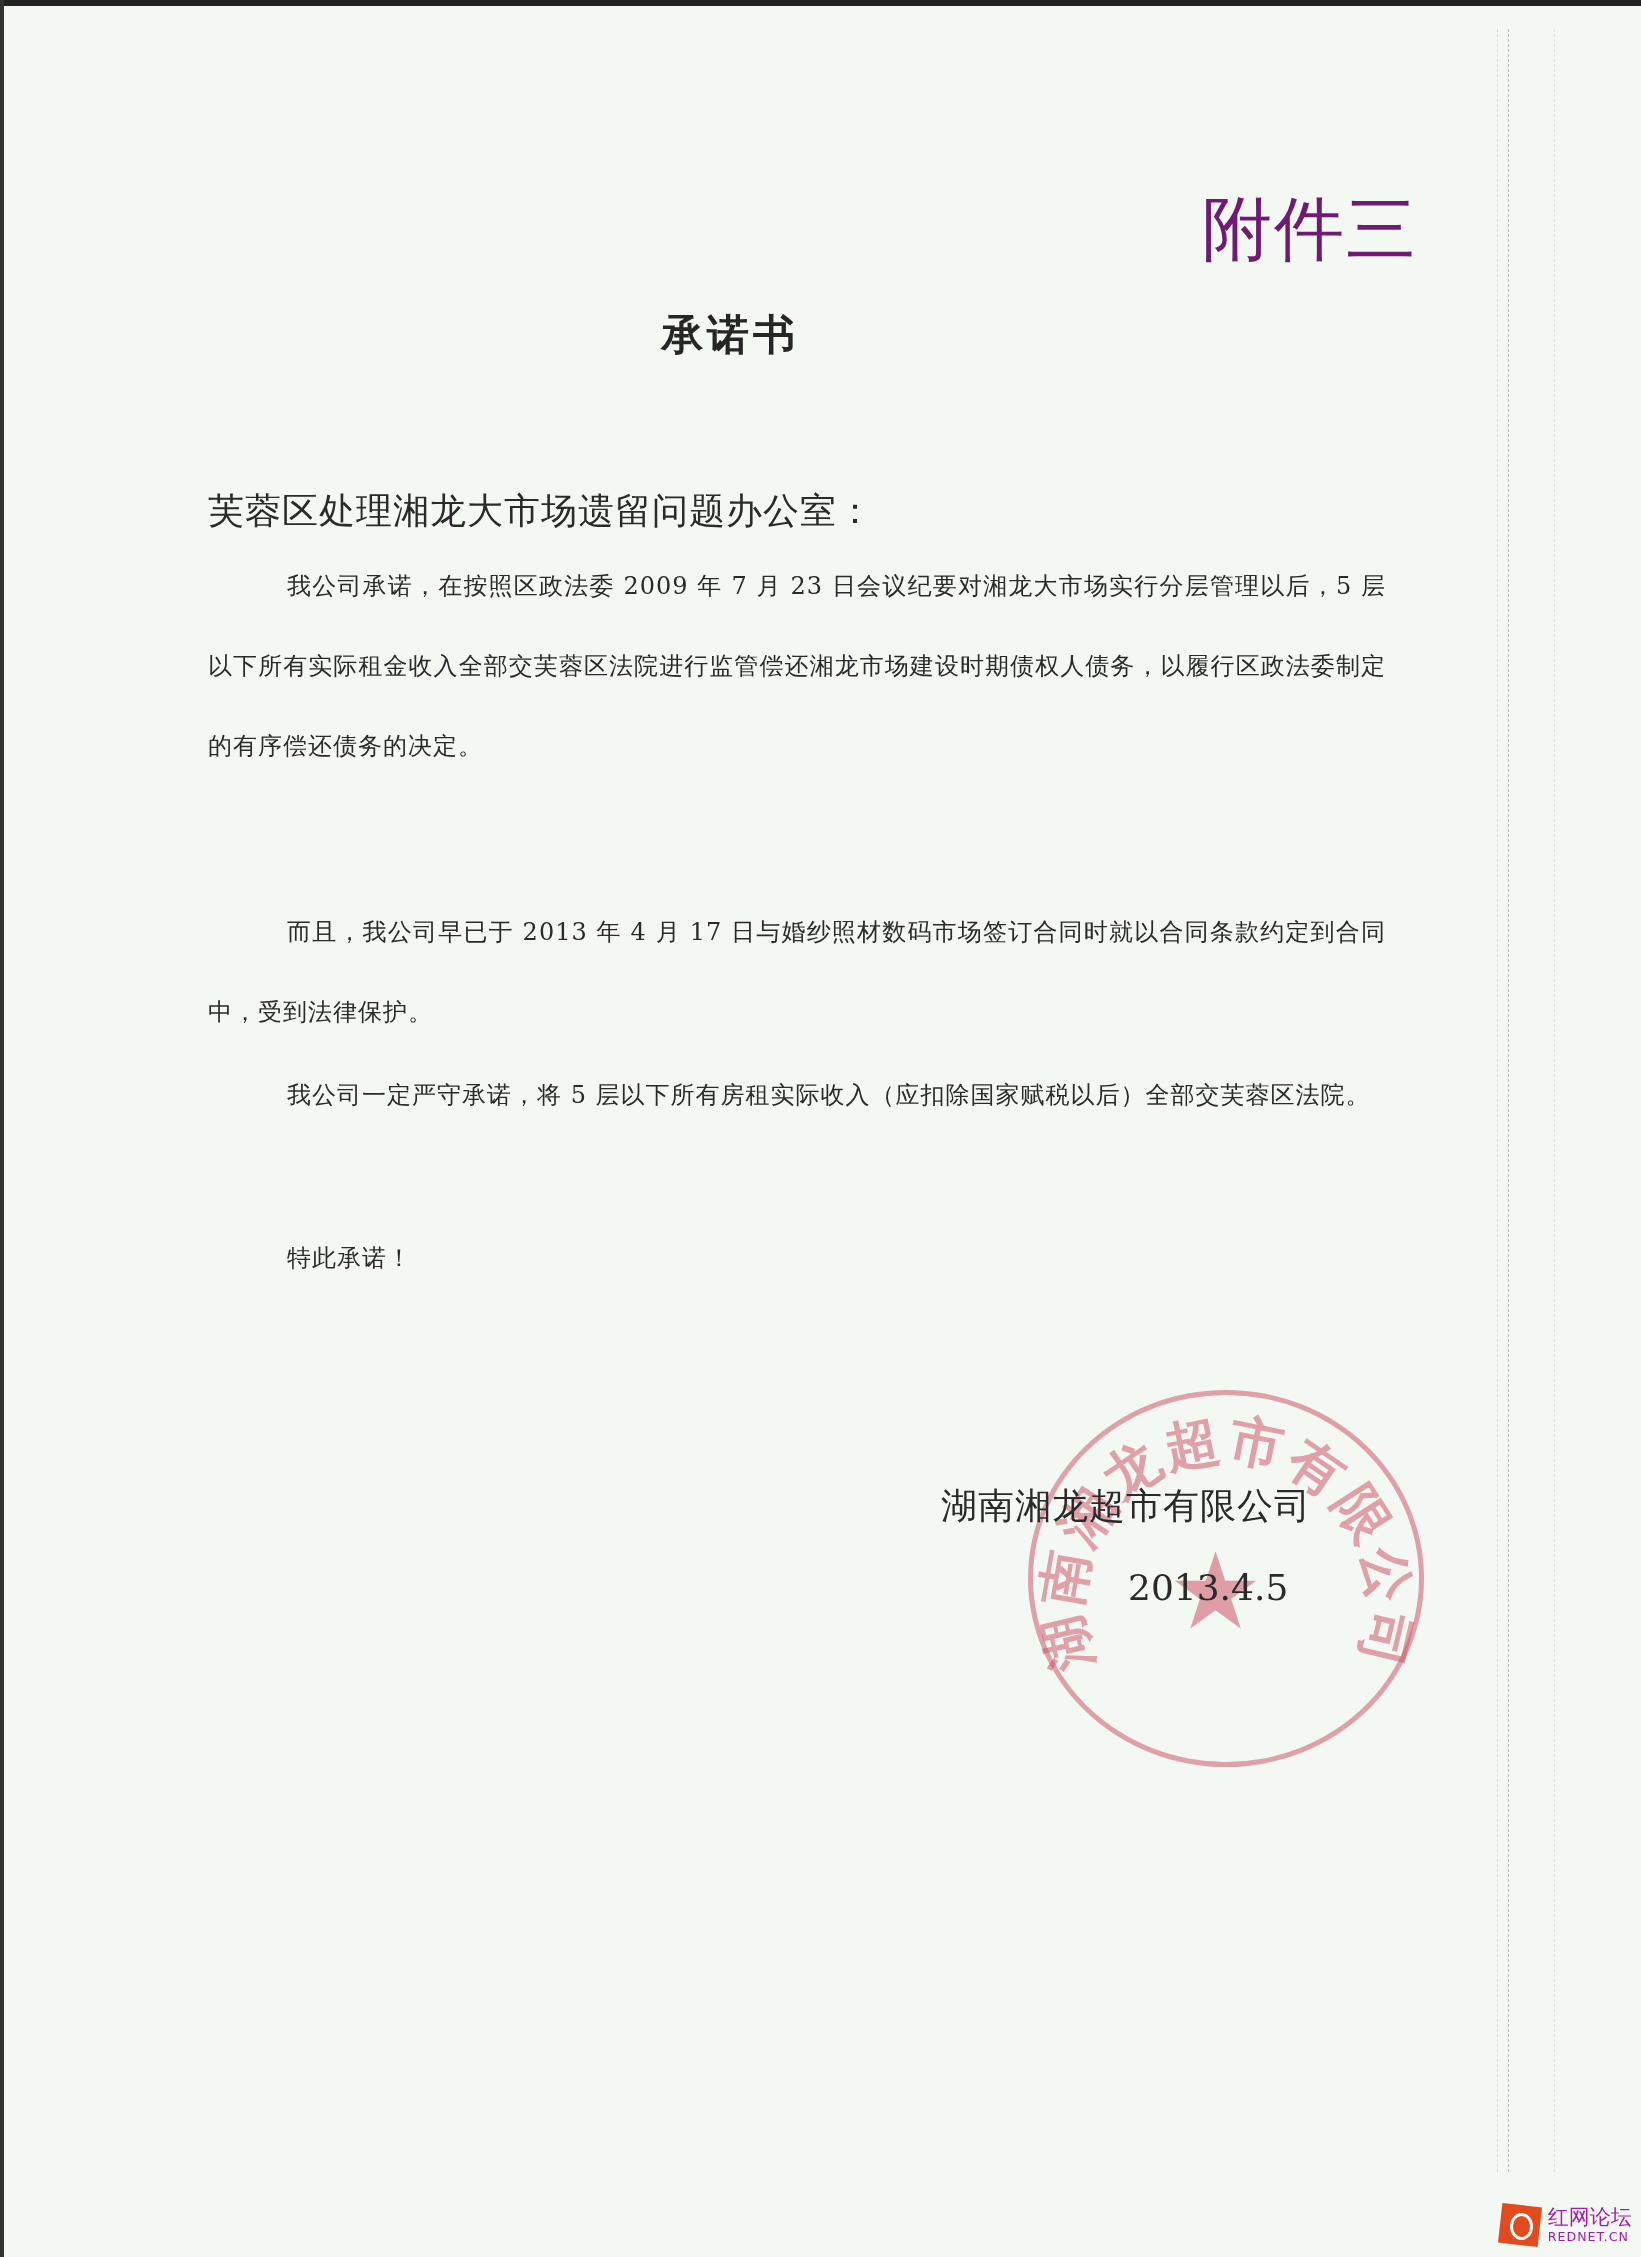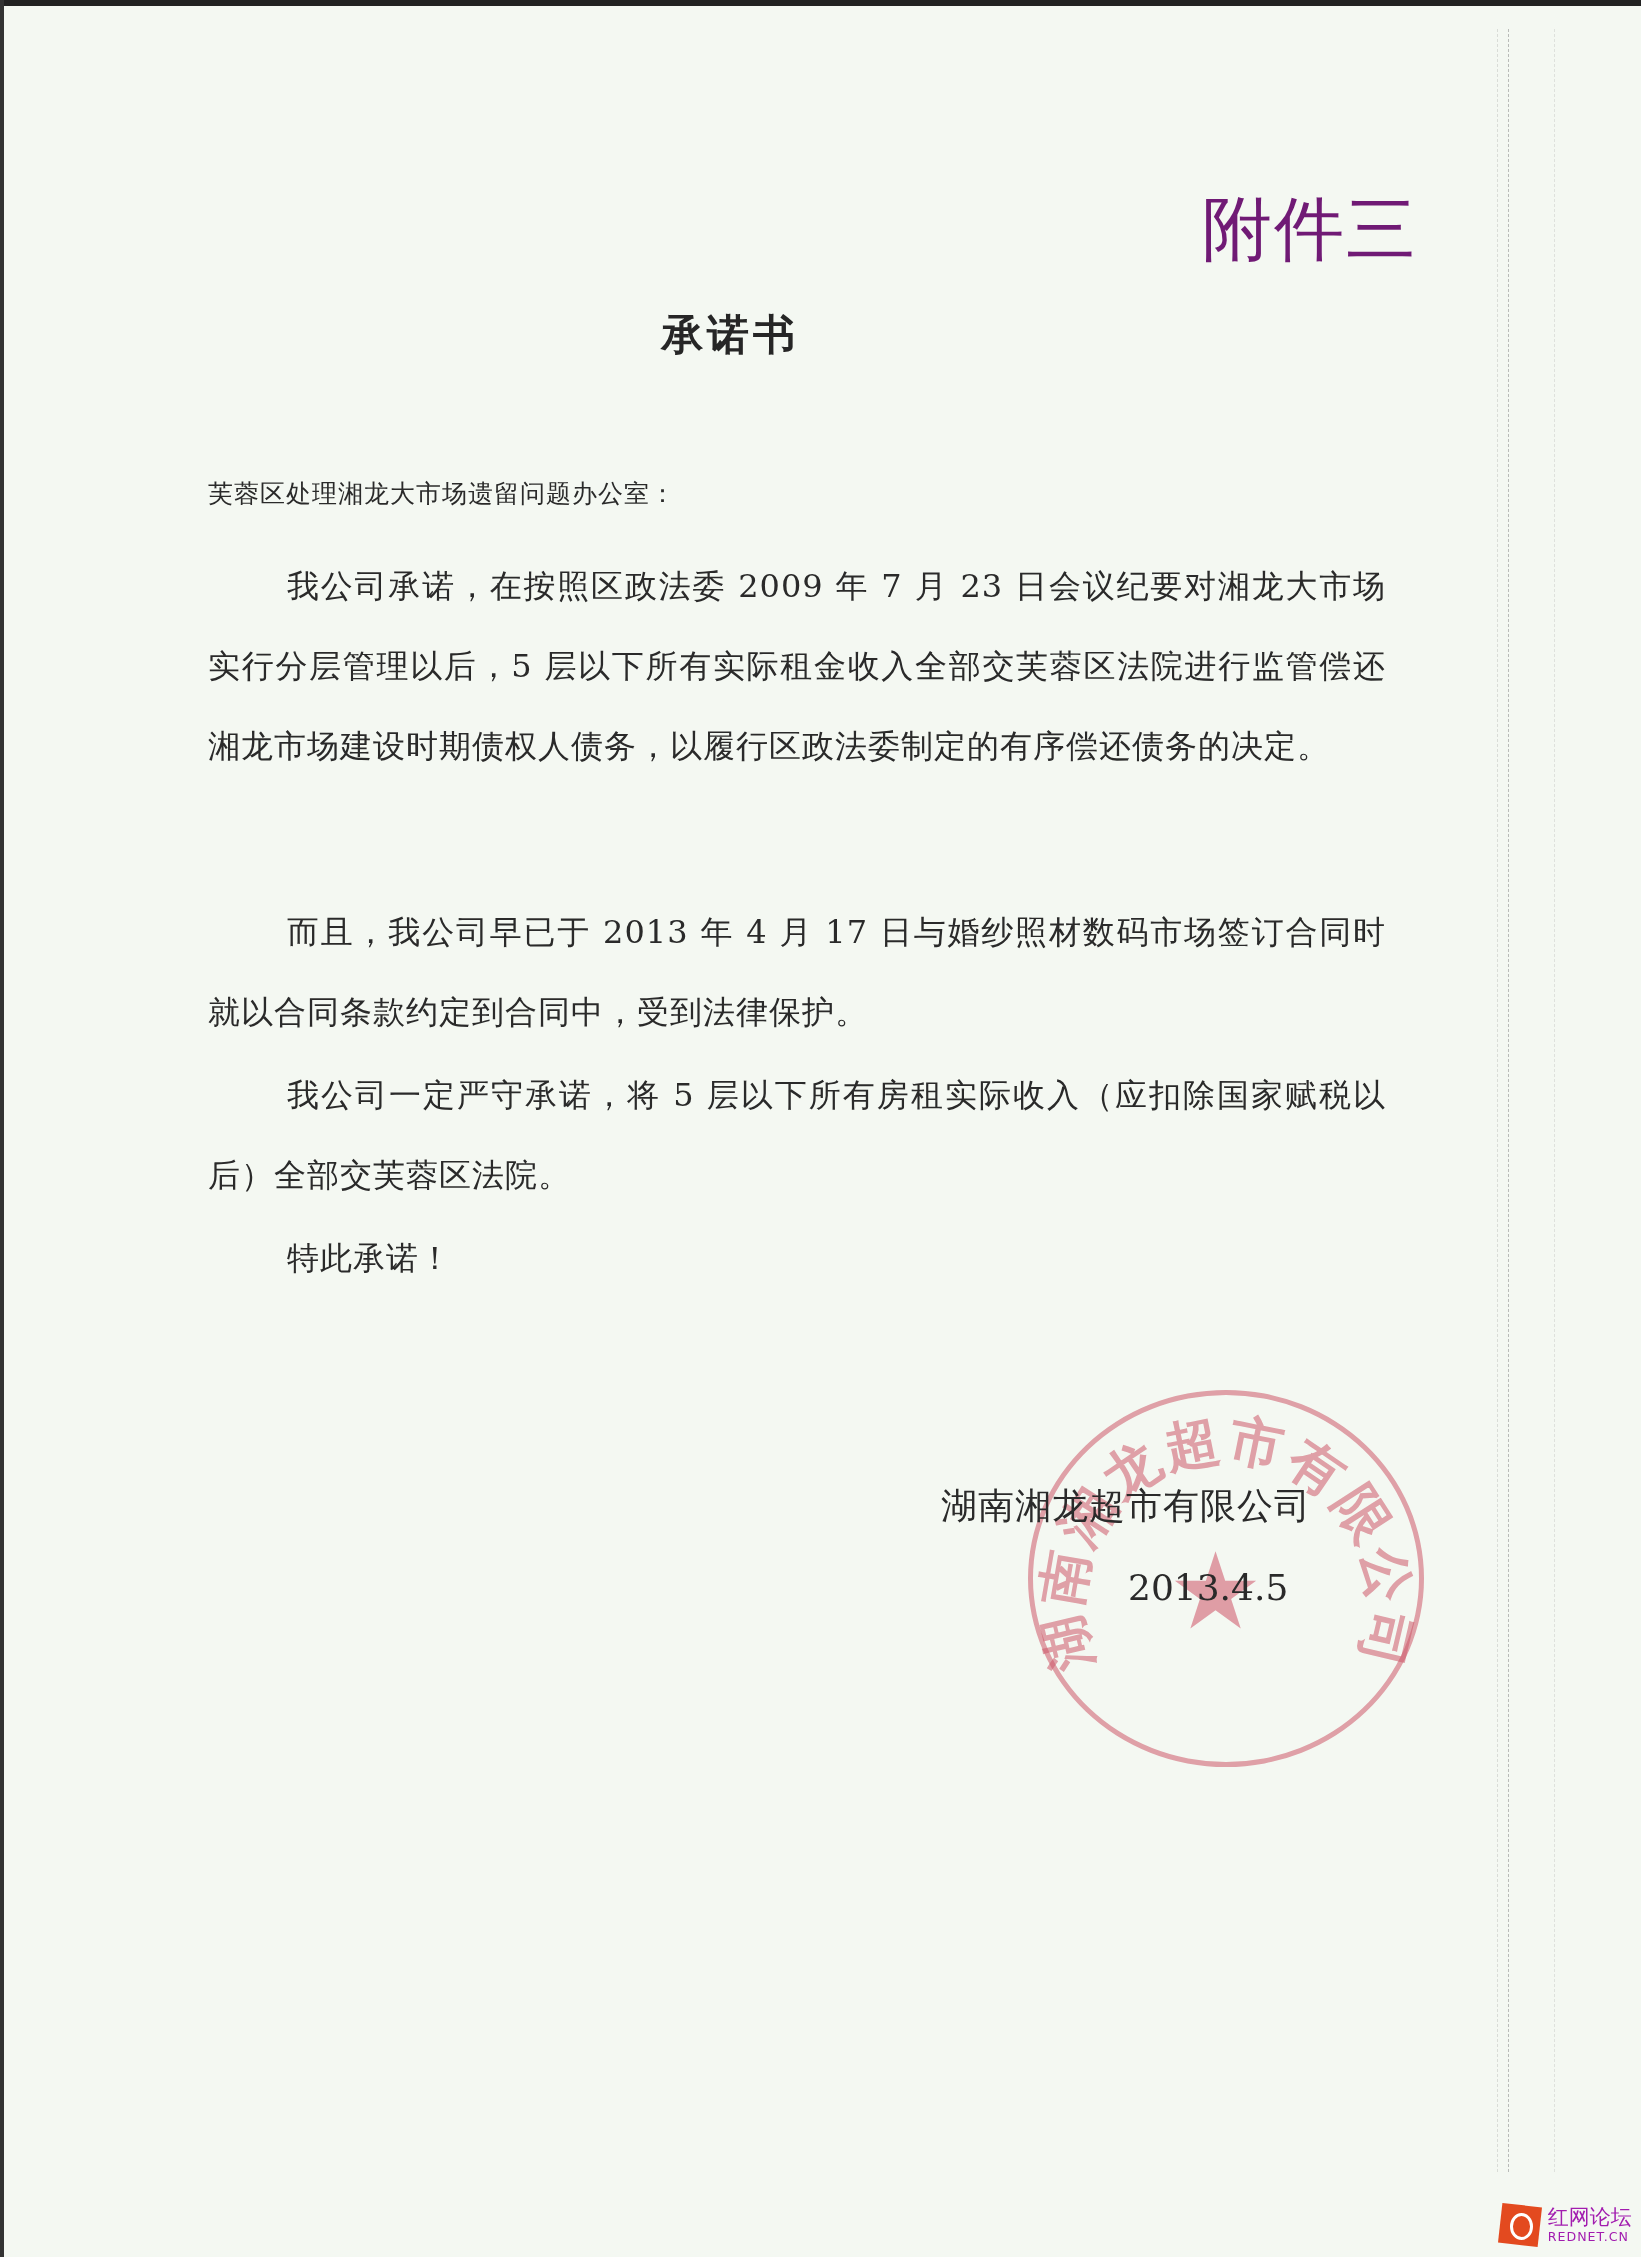--- a/index.html
+++ b/index.html
@@ -14,24 +14,24 @@
   .scan-line { position: absolute; top: 29px; width: 1px; height: 2143px; border-left: 1px dashed #8a8a8a; opacity: 0.55; }
   .attachment-label {
     position: absolute; left: 1202px; top: 183px;
     font-family: "DejaVu Sans", "Liberation Sans", sans-serif;
     font-size: 70px; color: #701a75; letter-spacing: 1.9px; font-weight: normal;
   }
   .doc-title {
     position: absolute; left: 0; width: 1460px; top: 307px; text-align: center;
     font-size: 42px; font-weight: bold; letter-spacing: 3.9px; color: #262626;
   }
-  .recipient { position: absolute; left: 208px; top: 477px; font-size: 25px; letter-spacing: 1px; }
+  .recipient { position: absolute; left: 208px; top: 487px; font-size: 36px; letter-spacing: 1px; }
   .para {
     position: absolute; left: 208px; width: 1178px;
-    font-size: 32px; line-height: 80px; text-indent: 79px; letter-spacing: 1px;
+    font-size: 24px; line-height: 80px; text-indent: 79px; letter-spacing: 1px;
     text-align: justify;
   }
   .p1 { top: 546px; }
   .p2 { top: 892px; }
   .p3 { top: 1055px; }
   .p4 { top: 1218px; }
   .signature { position: absolute; left: 941px; top: 1482px; font-size: 36px; letter-spacing: 1px; }
   .sig-date { position: absolute; left: 1128px; top: 1567px; font-size: 36px; }
   .stamp {
     position: absolute; left: 1028px; top: 1390px; width: 386px; height: 367px;

